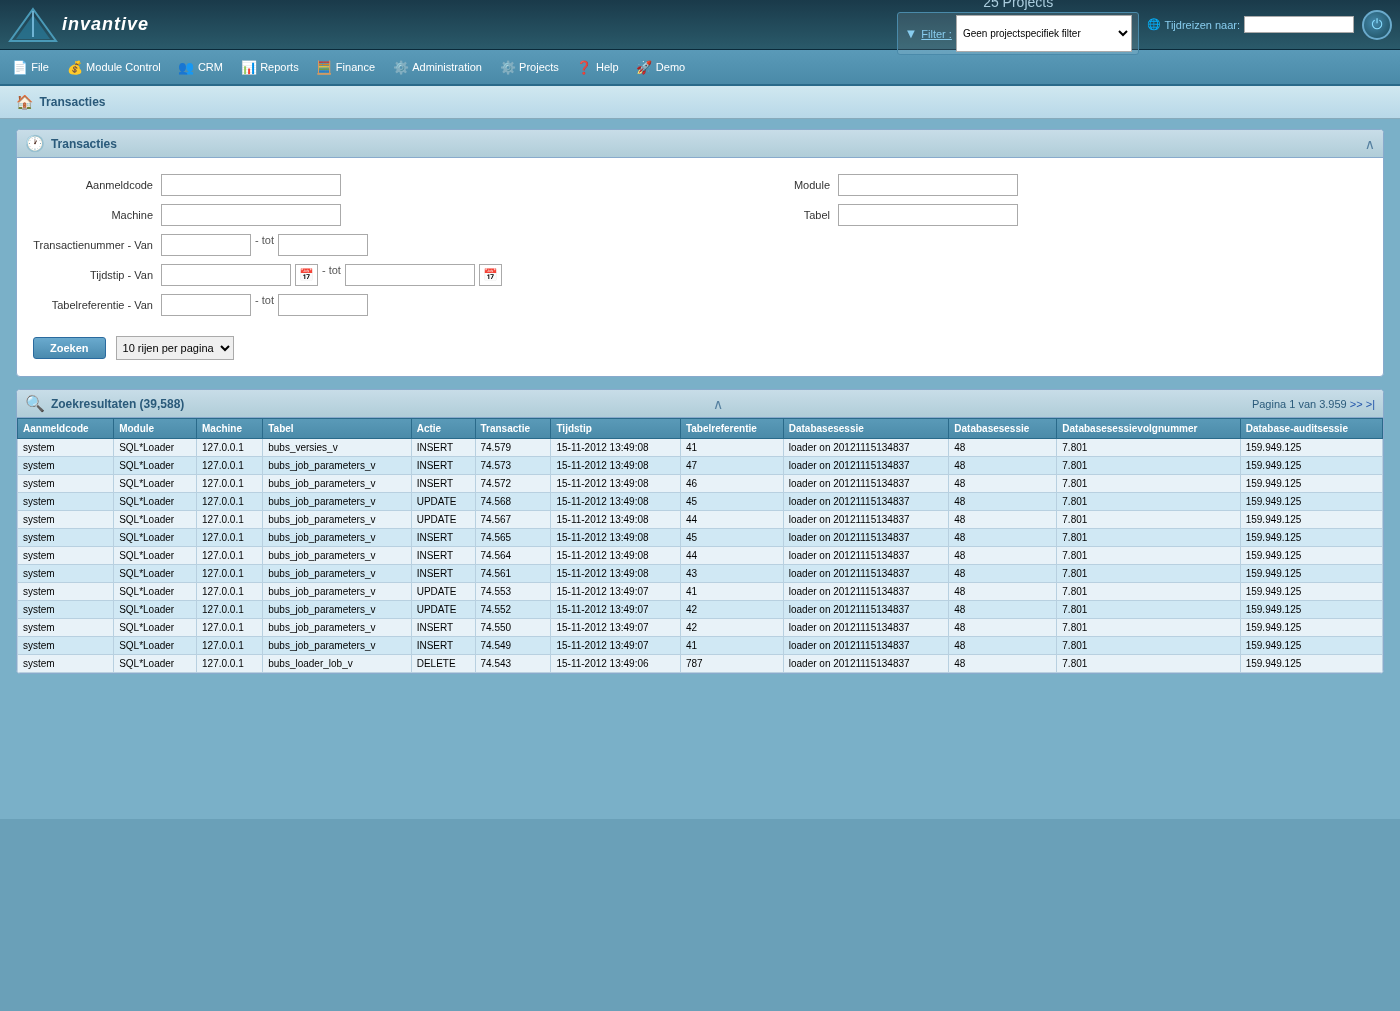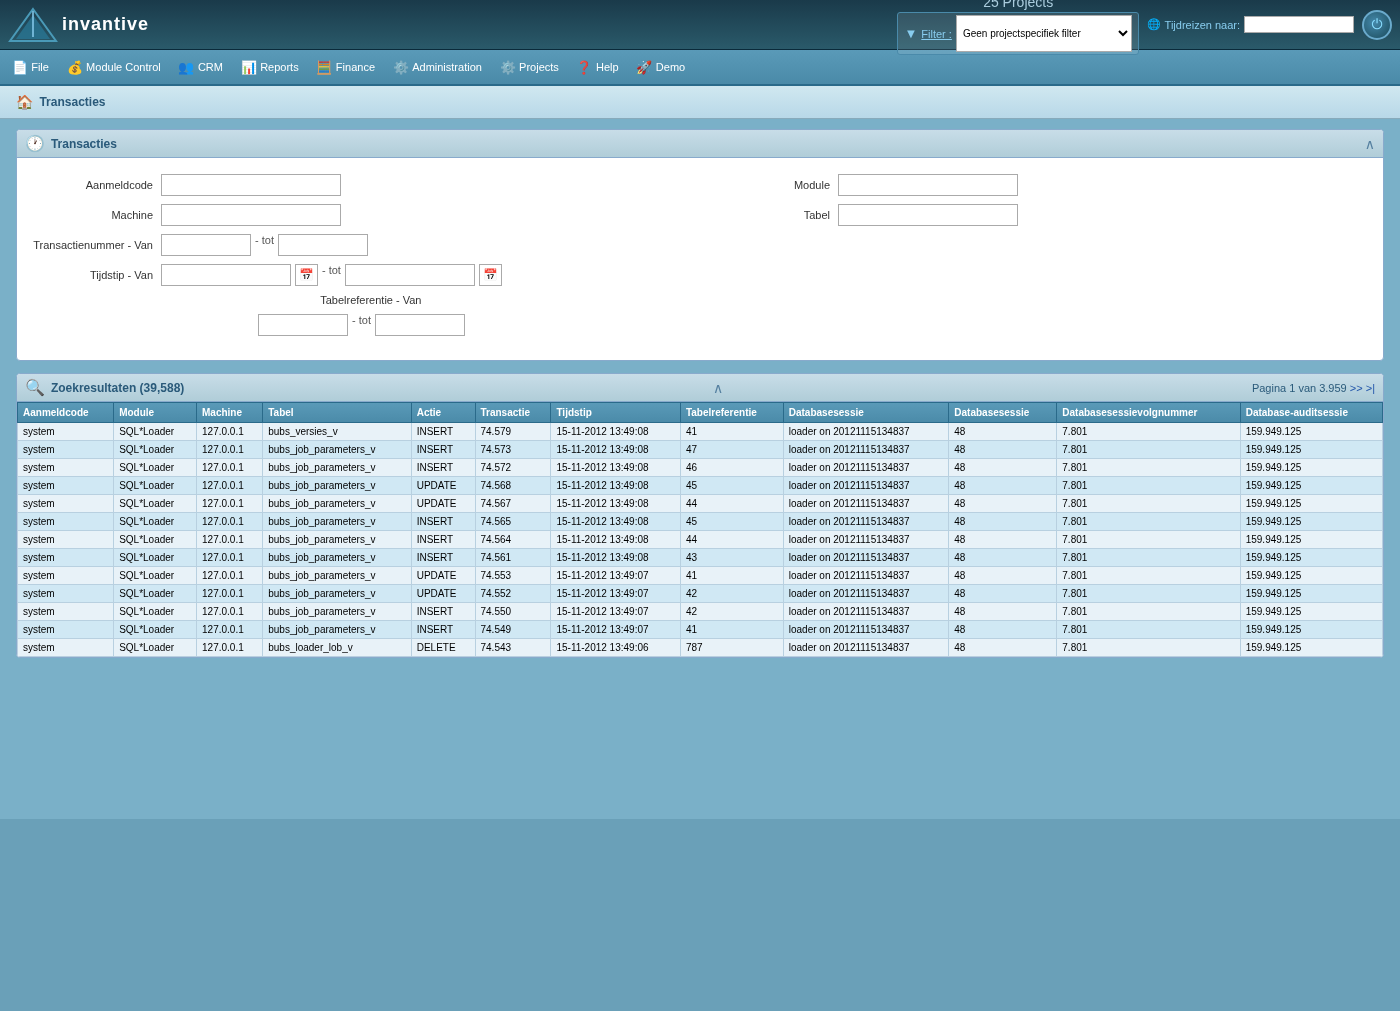--- a/index.html
+++ b/index.html
@@ -17,20 +17,21 @@
     }
     .logo-area {
       display: flex;
       align-items: center;
     }
     .logo-text {
       color: white;
       font-size: 18px;
       font-weight: bold;
       letter-spacing: 1px;
+      font-style: italic;
     }
     .logo-icon {
       width: 50px;
       height: 36px;
       margin-right: 4px;
     }
     .top-right {
       display: flex;
       align-items: center;
       gap: 8px;
@@ -362,40 +363,48 @@
           <div class="form-row" style="margin-bottom:8px;">
             <span class="form-label">Tijdstip - Van</span>
             <div class="range-row">
               <input class="form-input form-input-medium" type="text" style="">
               <button class="cal-btn">📅</button>
               <span class="range-sep">- tot</span>
               <input class="form-input form-input-medium" type="text" style="">
               <button class="cal-btn">📅</button>
             </div>
           </div>
-          <div class="form-row" style="margin-bottom:8px;flex-direction:column;">
+          <div class="form-row" style="margin-bottom:8px;">
             <span class="form-label">Tabelreferentie - Van</span>
             <div class="range-row">
               <input class="form-input form-input-small" type="text" style="">
               <span class="range-sep">- tot</span>
               <input class="form-input form-input-small" type="text" style="">
             </div>
           </div>
         </div>
 
         <div>
           <div class="form-row" style="margin-bottom:8px;">
             <span class="form-label">Module</span>
             <input class="form-input form-input-wide" type="text" style="">
           </div>
           <div class="form-row" style="margin-bottom:8px;">
             <span class="form-label">Tabel</span>
             <input class="form-input form-input-wide" type="text" style="">
           </div>
         </div>
+      </div>
+      <div class="form-actions">
+        <button class="btn-search">Zoeken</button>
+        <select class="rows-select">
+          <option>10 rijen per pagina</option>
+          <option>25 rijen per pagina</option>
+          <option>50 rijen per pagina</option>
+        </select>
       </div>
     </div>
   </div>
 
   <div class="panel">
     <div class="panel-header">
       <span class="panel-header-icon">🔍</span>
       <span class="panel-title">Zoekresultaten (39,588)</span>
       <span class="collapse-btn">∧</span>
       <div style="margin-left:auto;text-align:right;">

